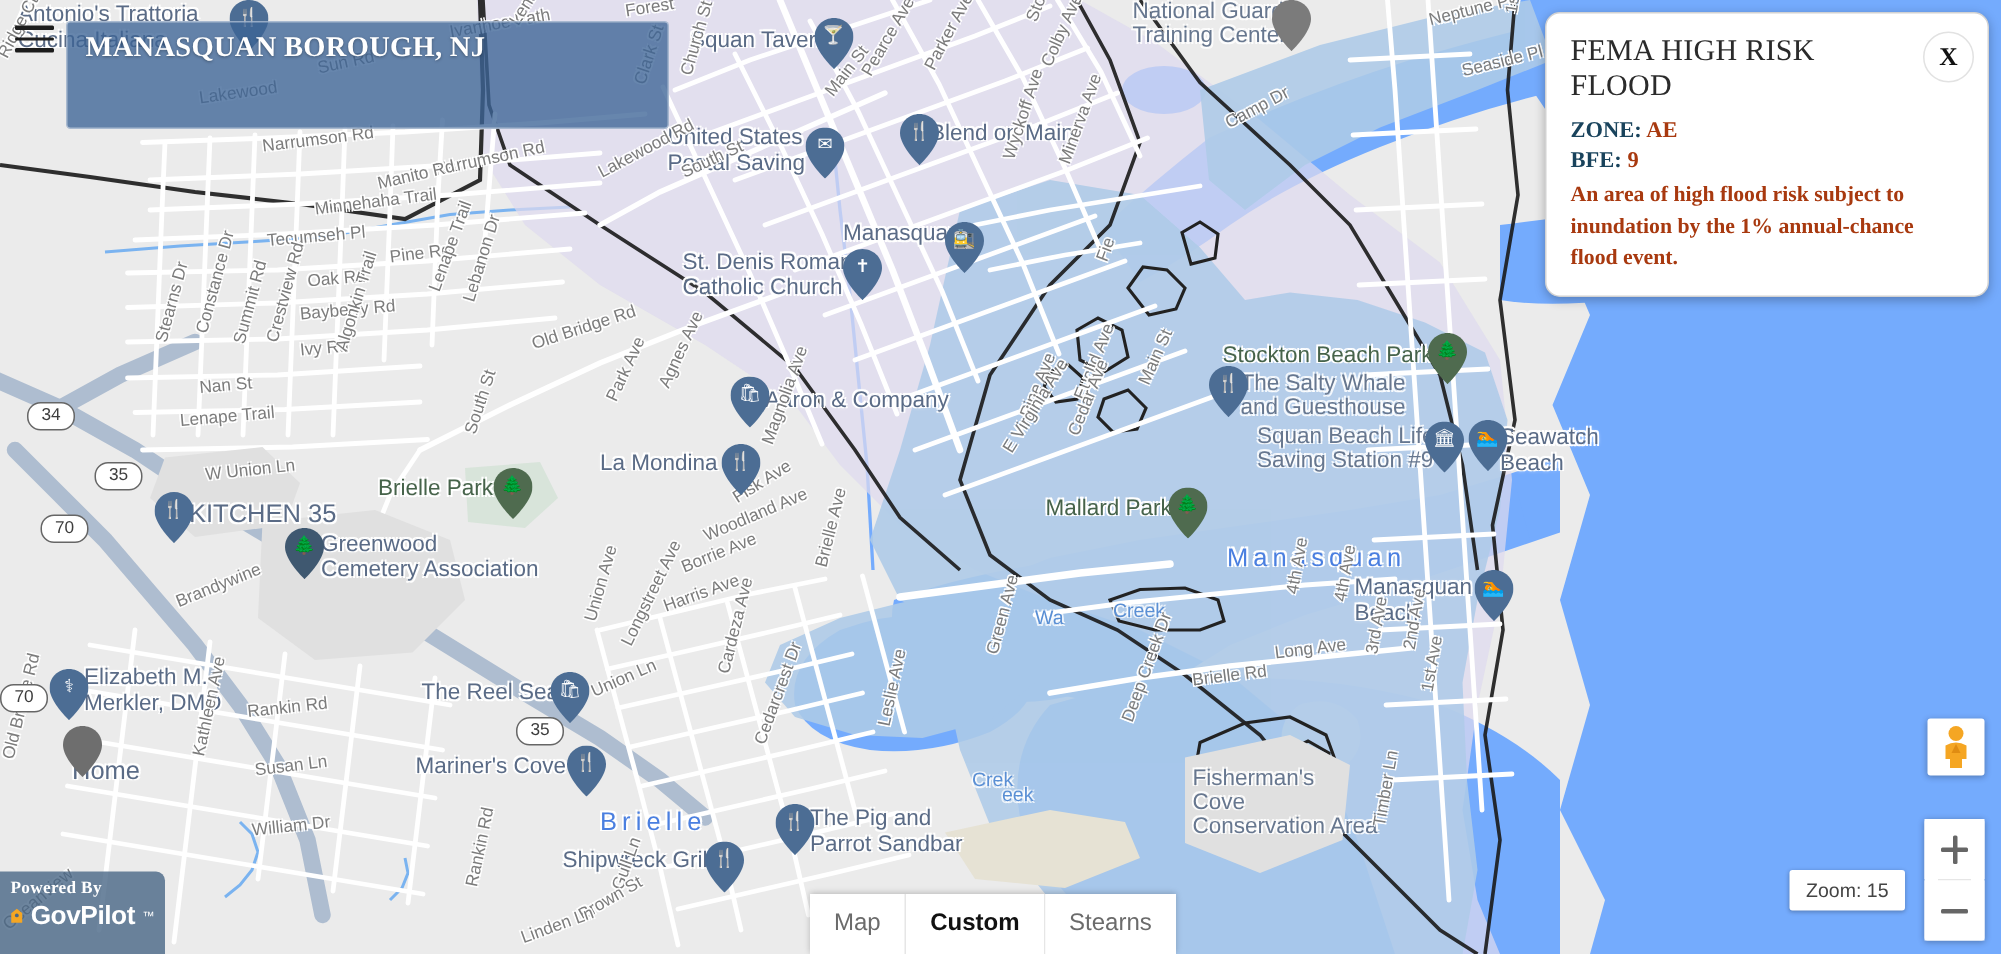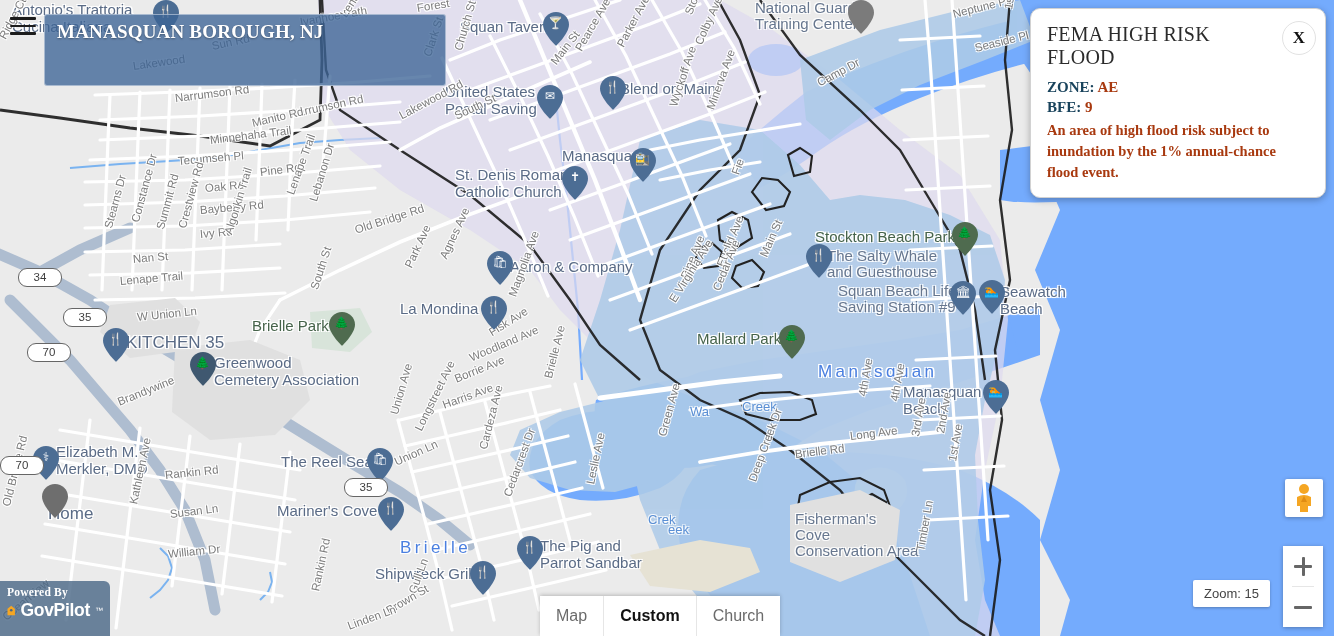--- a/index.html
+++ b/index.html
@@ -32,21 +32,21 @@
   .lbl-big  { font-size: 17px; }
 
   
   .pin { position: absolute; width: 26px; height: 34px; pointer-events: none; }
   .pin svg { display:block; width: 26px; height: 34px; }
   .pin .glyph { position:absolute; left:0; top:4px; width:26px; text-align:center;
                 color:#fff; font-size:12px; line-height:15px; }
 
   
   .shield {
-    position: absolute; width: 44px; height: 19px; border-radius: 9px;
+    position: absolute; width: 32px; height: 19px; border-radius: 9px;
     background: #fff; border: 1.6px solid #666; color: #3d3d3d;
     font-size: 11.5px; line-height: 16px; text-align: center;
     font-family: "Liberation Sans", sans-serif;
   }
 
   
   #search-panel {
     position: absolute; left: 44px; top: 14px; width: 402px; height: 72px;
     background: rgba(60,100,150,0.78);
     border: 1px solid rgba(255,255,255,0.45);
@@ -682,21 +682,21 @@
     <div class="fema-row">
       <span>BFE:</span>
       <span class="v">9</span>
     </div>
     <div id="fema-desc">An area of high flood risk subject to inundation by the 1% annual-chance flood event.</div>
   </div>
 
   <div id="basemap-tabs">
       <button class="tab">Map</button>
       <button class="tab active">Custom</button>
-      <button class="tab">Church</button>
+      <button class="tab">Stearns</button>
     </div>
 
   <div id="pegman">
     <svg width="38" height="38" viewBox="0 0 38 38">
       <circle cx="19" cy="10" r="5" fill="#f5a623"></circle>
       <path d="M12,18 Q19,14 26,18 L26,27 L23,27 L23,33 L15,33 L15,27 L12,27 Z" fill="#f5a623"></path>
       <path d="M19,17 L16,23 L22,23 Z" fill="#e08c12"></path>
     </svg>
   </div>
 

